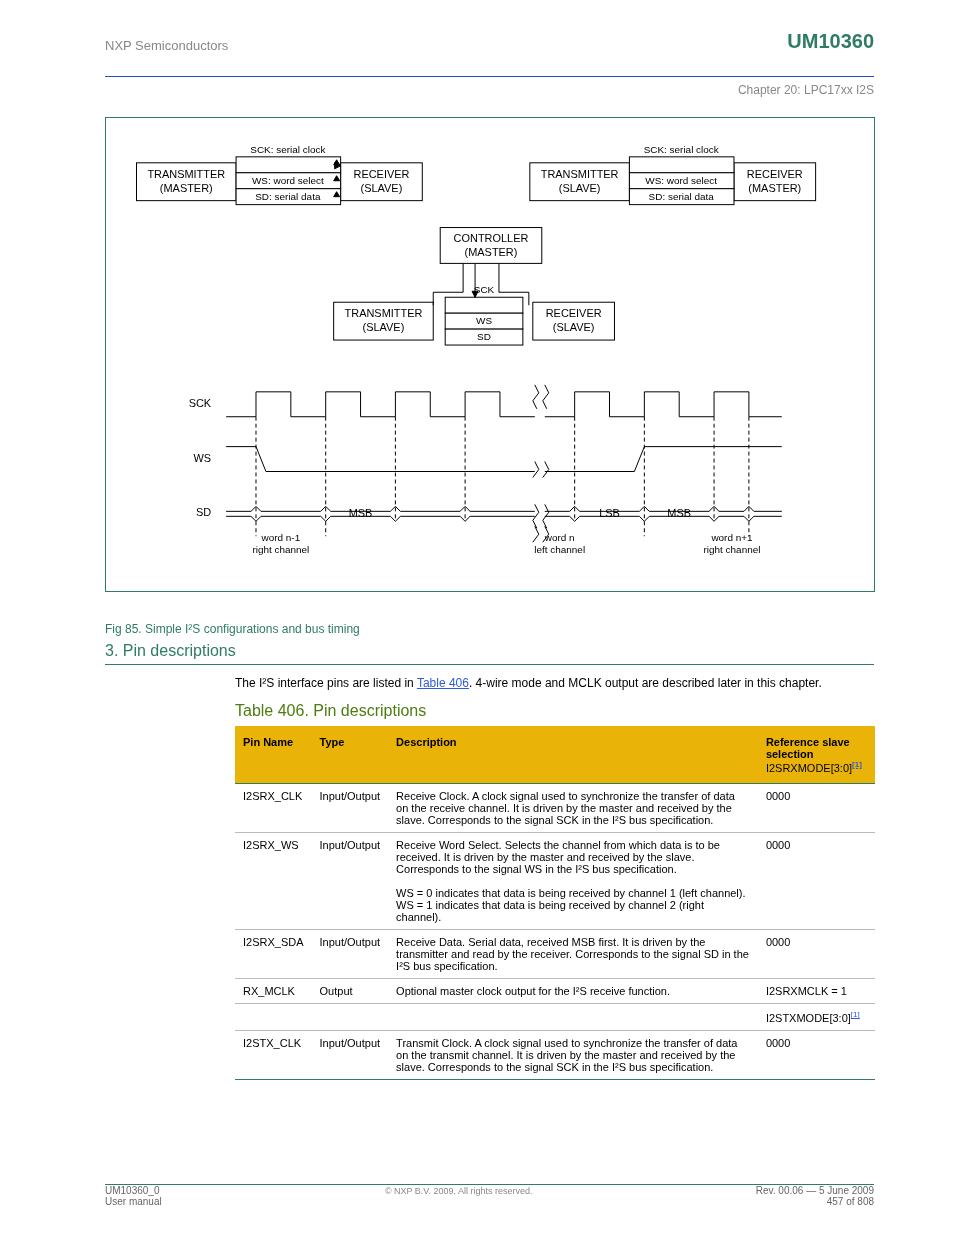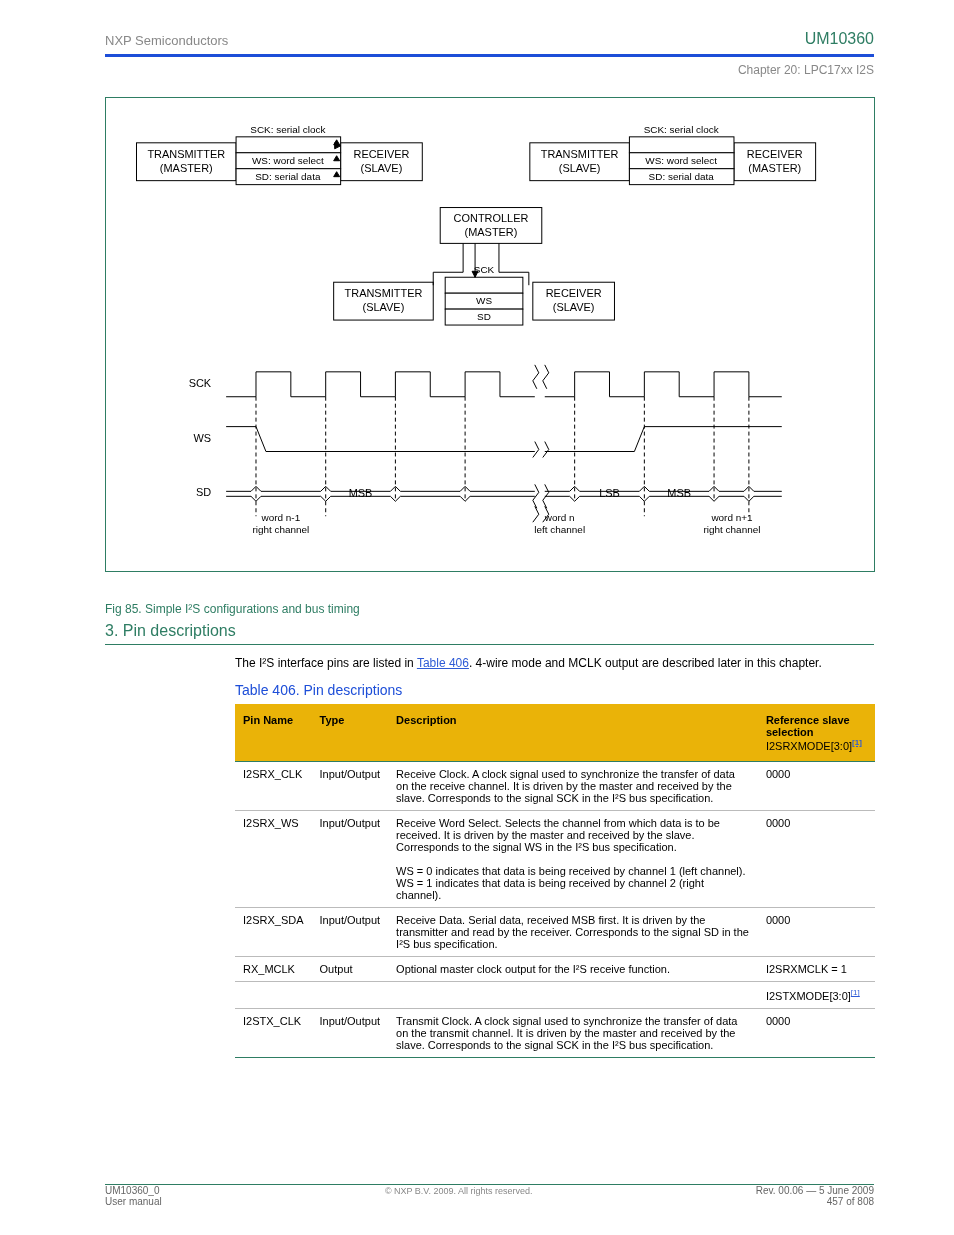--- a/index.html
+++ b/index.html
@@ -9,28 +9,28 @@
     color: #000;
     width: 954px;
     height: 1235px;
     position: relative;
     padding: 0;
   }
   .page {
     padding: 30px 80px 30px 105px;
   }
   .header {
-    border-bottom: 3px solid #1d4ed8;
-    padding-bottom: 6px;
+    border-bottom: 1px solid #1d4ed8;
+    padding-bottom: 23px;
     margin-bottom: 6px;
     display: flex;
     justify-content: space-between;
     align-items: flex-end;
   }
-  .hdr-left { font-size: 16px; color: #2e7d63; font-weight: normal; }
+  .hdr-left { font-size: 20px; color: #2e7d63; font-weight: bold; }
   .hdr-right { font-size: 13px; color: #888; }
   .subheader {
     display: flex;
     justify-content: flex-end;
     font-size: 12px;
     color: #888;
     margin-bottom: 20px;
   }
   .fig-caption-top {
     font-size: 12px;
@@ -63,22 +63,22 @@
     margin-bottom: 10px;
   }
   .body-text {
     font-size: 12px;
     line-height: 1.4;
     margin-bottom: 10px;
   }
   .link { color: #2e5bd6; text-decoration: underline; }
 
   .tbl-caption {
-    font-size: 14px;
-    color: #1d4ed8;
+    font-size: 16px;
+    color: #4d7c0f;
     margin: 5px 0 6px 0;
   }
   table.spec {
     width: 640px;
     border-collapse: collapse;
     font-size: 11px;
     margin-left: 130px;
     margin-bottom: 30px;
   }
   table.spec th {

